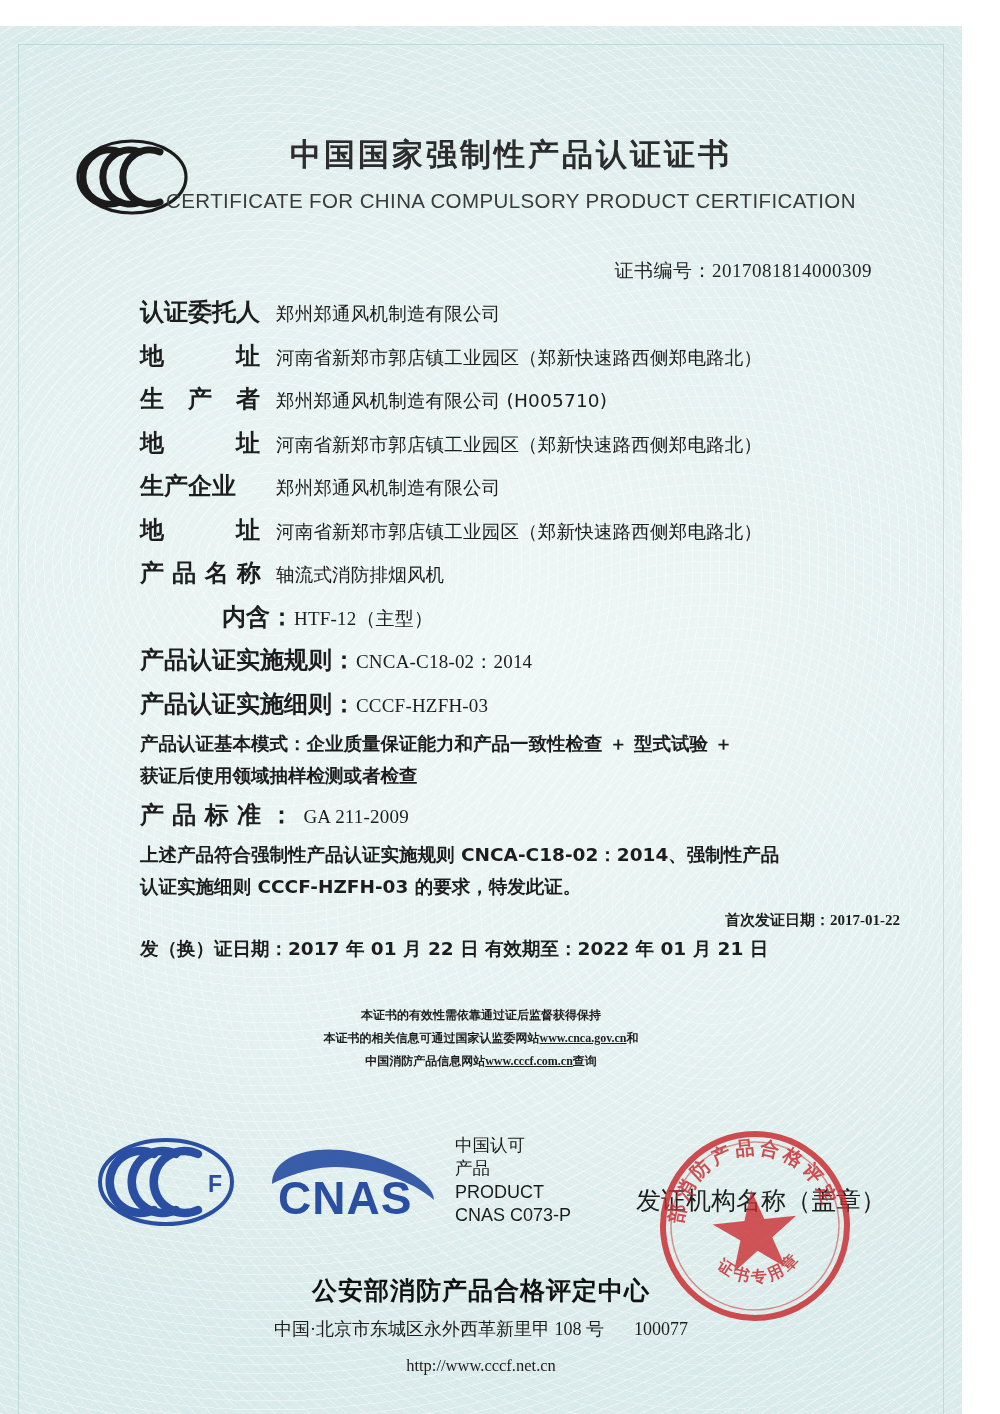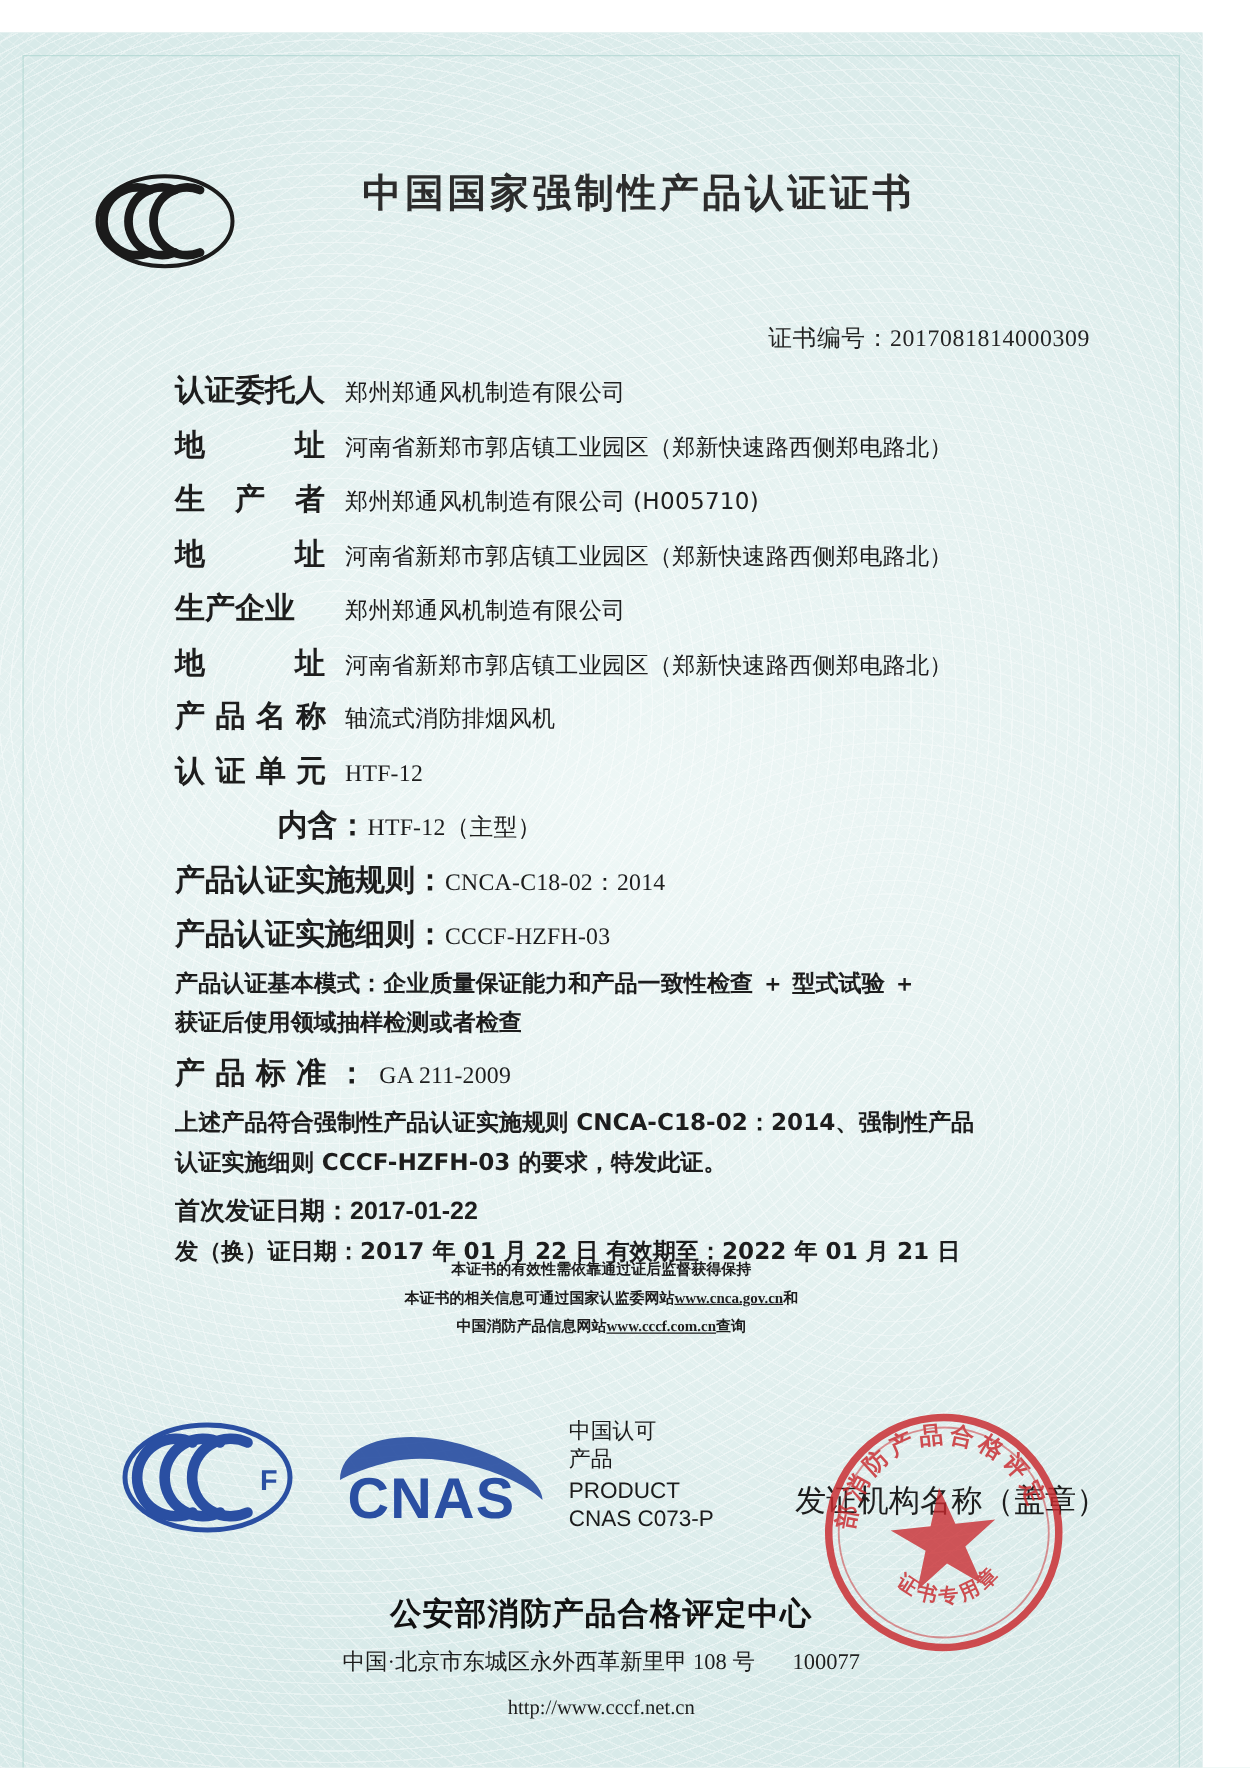--- a/index.html
+++ b/index.html
@@ -127,24 +127,24 @@
     padding-left: 82px;
   }
   .para {
     font-family: "DejaVu Sans", "Liberation Sans", sans-serif;
     font-weight: bold;
     font-size: 18.5px;
     line-height: 1.62;
     margin-bottom: 2px;
   }
   .center-row {
-    text-align: left;
-    font-family: Liberation Sans, sans-serif;
-    font-weight: bold;
-    font-size: 20px;
+    text-align: right;
+    font-family: Liberation Serif, serif;
+    font-weight: bold;
+    font-size: 15px;
     margin: 9px 0 6px 0;
   }
   .dates {
     font-family: "DejaVu Sans", "Liberation Sans", sans-serif;
     font-weight: bold;
     font-size: 18.5px;
     margin-top: 2px;
   }
 
   
@@ -265,20 +265,21 @@
       <svg viewBox="0 0 112 78" width="112" height="78" xmlns="http://www.w3.org/2000/svg">
         <ellipse cx="56" cy="39" rx="54" ry="36" fill="none" stroke="#1b1b1b" stroke-width="3.2"></ellipse>
         <path d="M44 14 A27 27 0 1 0 44 64" fill="none" stroke="#1b1b1b" stroke-width="7" stroke-linecap="round"></path>
         <path d="M64 14 A27 27 0 1 0 64 64" fill="none" stroke="#1b1b1b" stroke-width="7" stroke-linecap="round"></path>
         <path d="M84 14 A27 27 0 1 0 84 64" fill="none" stroke="#1b1b1b" stroke-width="7" stroke-linecap="round"></path>
       </svg>
     </div>
 
     <div class="header">
       <div class="title-cn">中国国家强制性产品认证证书</div>
+      <div class="title-en">CERTIFICATE FOR CHINA COMPULSORY PRODUCT CERTIFICATION</div>
     </div>
 
     <div class="cert-no">证书编号：2017081814000309</div>
 
     <div class="fields">
 
       <div class="row">
         <span class="lbl lbl-w">认证委托人</span>
         <span class="val val-cn">郑州郑通风机制造有限公司</span>
       </div>
@@ -306,24 +307,20 @@
       <div class="row">
         <span class="lbl lbl-w">地　　　址</span>
         <span class="val val-cn">河南省新郑市郭店镇工业园区（郑新快速路西侧郑电路北）</span>
       </div>
 
       <div class="row">
         <span class="lbl lbl-w">产 品 名 称</span>
         <span class="val val-cn">轴流式消防排烟风机</span>
       </div>
 
-      <div class="row">
-        <span class="lbl lbl-w">认 证 单 元</span>
-        <span class="val">HTF-12</span>
-      </div>
 
       <div class="row row-indent">
         <span class="lbl">内含：</span>
         <span class="val">HTF-12（主型）</span>
       </div>
 
       <div class="row">
         <span class="lbl">产品认证实施规则：</span>
         <span class="val">CNCA-C18-02：2014</span>
       </div>

